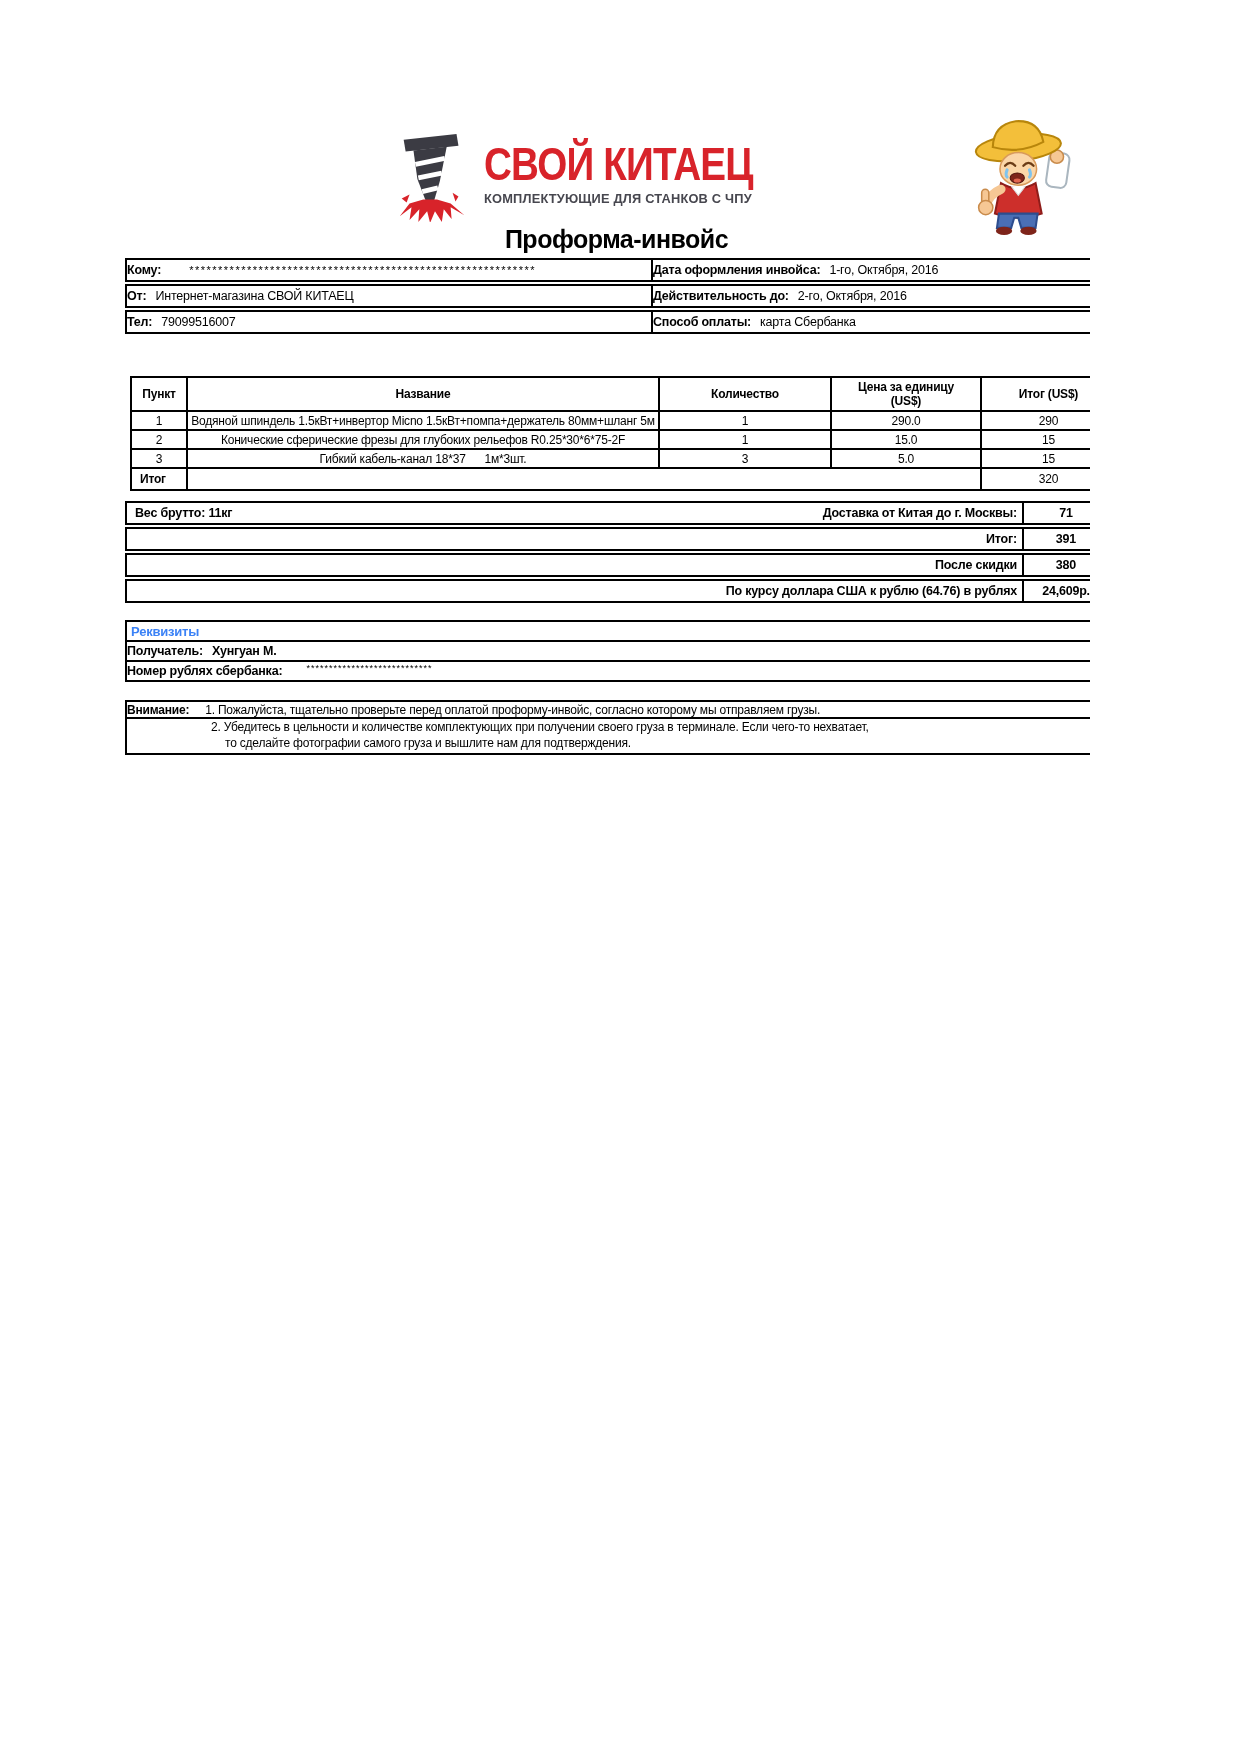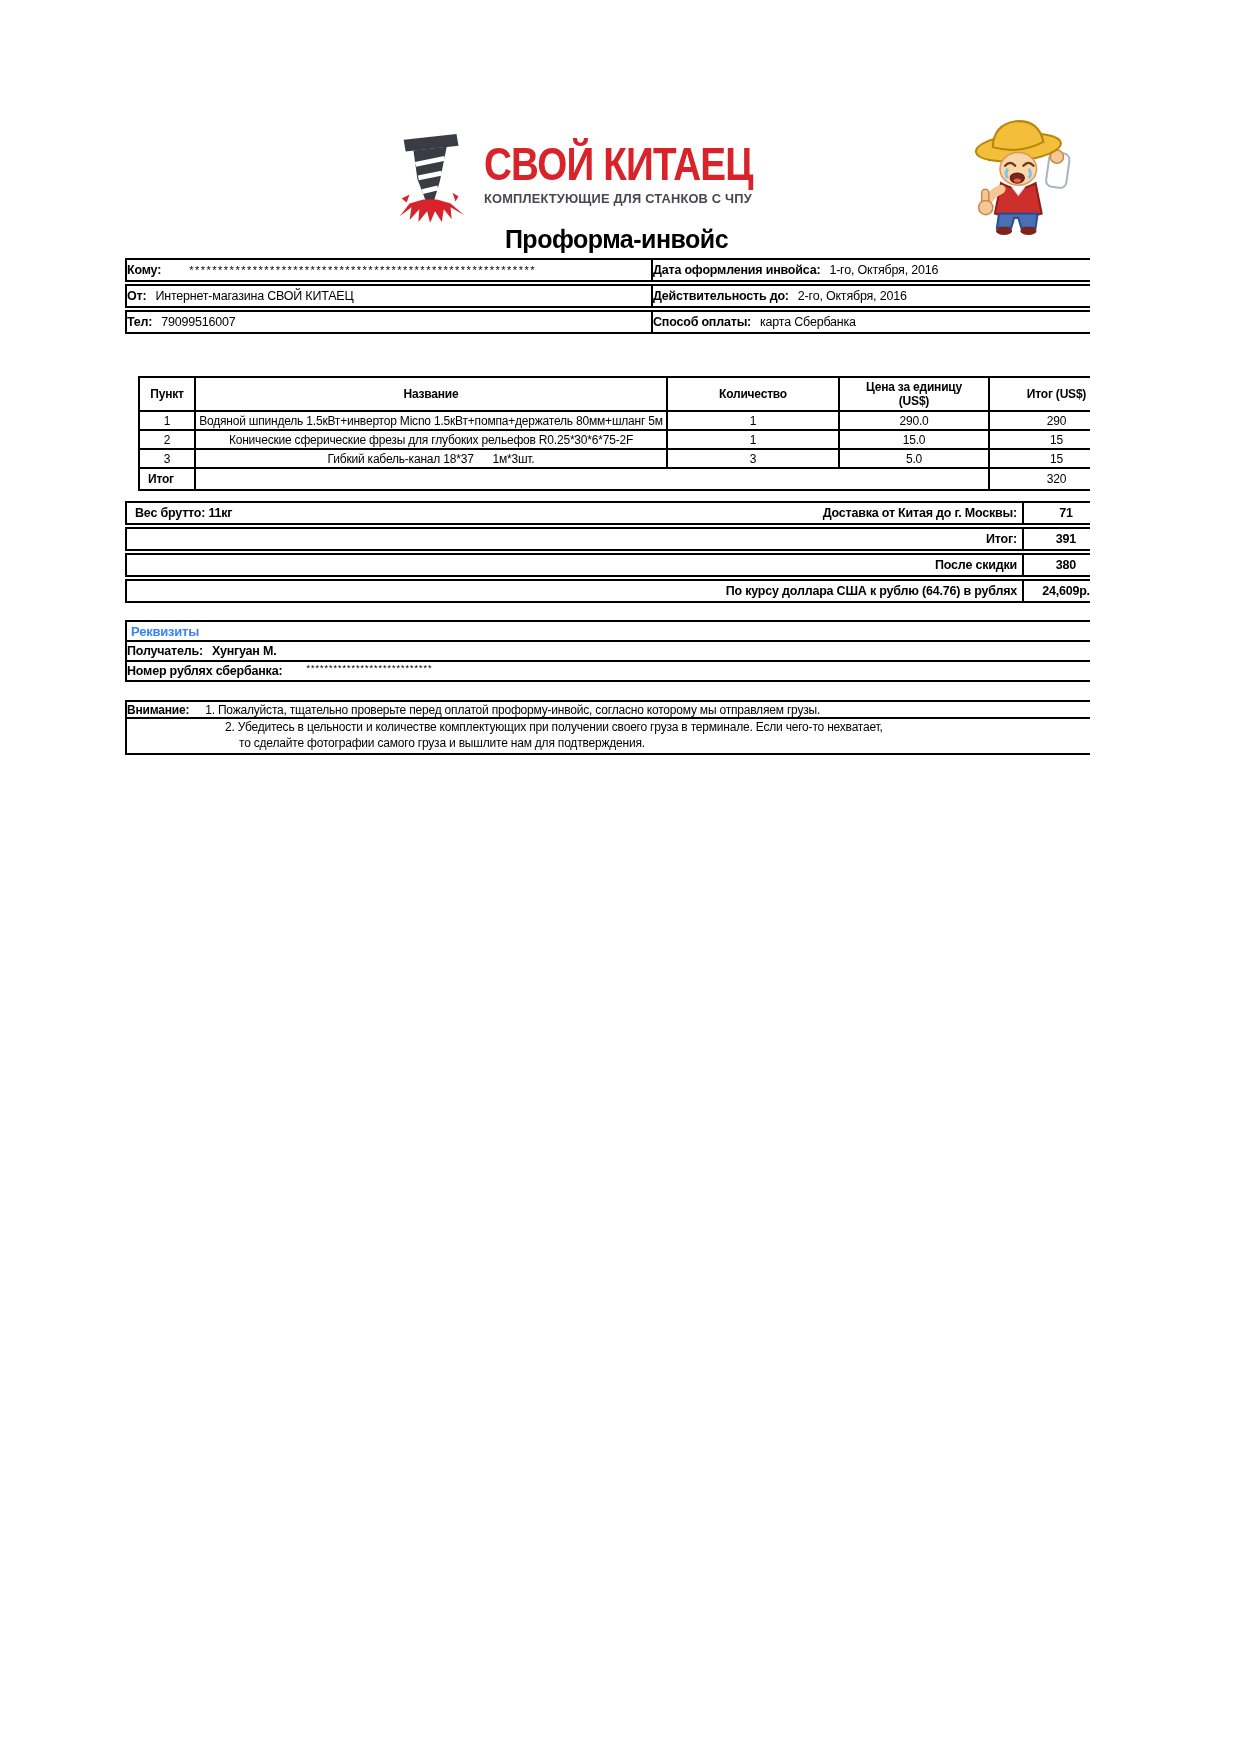--- a/index.html
+++ b/index.html
@@ -26,21 +26,21 @@
         font-size:12.5px;background:#fff;}
   .hrow:first-child{margin-top:0;}
   .hcell-l{width:524px;border-right:2px solid #000;height:100%;display:flex;align-items:center;overflow:hidden;white-space:nowrap;}
   .hcell-l.full{width:100%;border-right:none;}
   .hcell-r{flex:1;display:flex;align-items:center;overflow:hidden;white-space:nowrap;}
   .lbl{font-weight:bold;}
   .val{margin-left:9px;}
   .asterisks{letter-spacing:1.5px;font-size:11px;margin-left:28px;}
 
   
-  .items{position:absolute;left:138px;top:376px;border-collapse:collapse;table-layout:fixed;width:985px;}
+  .items{position:absolute;left:130px;top:376px;border-collapse:collapse;table-layout:fixed;width:985px;}
   .items th,.items td{border:2px solid #000;overflow:hidden;white-space:nowrap;padding:0 2px;}
   .items th{height:32px;font-size:12px;font-weight:bold;text-align:center;vertical-align:middle;}
   .items td{height:17px;font-size:12px;text-align:center;vertical-align:middle;}
   .wrapcap{display:inline-block;max-width:104px;white-space:normal;line-height:14px;}
   .items td.name{white-space:pre;}
   .items td.sub-l{font-weight:bold;text-align:left;padding-left:8px;height:20px;}
   .items tr.subtotal td{height:20px;}
 
   
   .totals{position:absolute;left:125px;top:501px;width:985px;}
@@ -57,21 +57,21 @@
   .rrow{border:2px solid #000;height:18px;display:flex;align-items:center;font-size:12.5px;
         margin-top:-2px;background:#fff;overflow:hidden;white-space:nowrap;}
   .rrow:first-child{margin-top:0;}
   .req-title{color:#3b82f6;font-weight:bold;font-size:13px;padding-left:4px;}
   .card-val{font-size:9px;letter-spacing:1px;position:relative;top:-3px;margin-left:24px;}
 
   
   .notice{position:absolute;left:125px;top:700px;width:983px;font-size:12px;}
   .nrow1{border:2px solid #000;height:15px;display:flex;align-items:center;overflow:hidden;white-space:nowrap;}
   .nrow1 .lbl{margin-right:16px;}
-  .nrow2{border:2px solid #000;border-top:none;padding:1px 0 2px 18px;}
+  .nrow2{border:2px solid #000;border-top:none;padding:1px 0 2px 4px;}
   .nline{line-height:15.5px;white-space:nowrap;overflow:hidden;}
   .ind1{padding-left:80px;}
   .ind2{padding-left:94px;}
 </style>
 </head>
 <body>
 
 <div class="page">
 
   <div class="logo">

